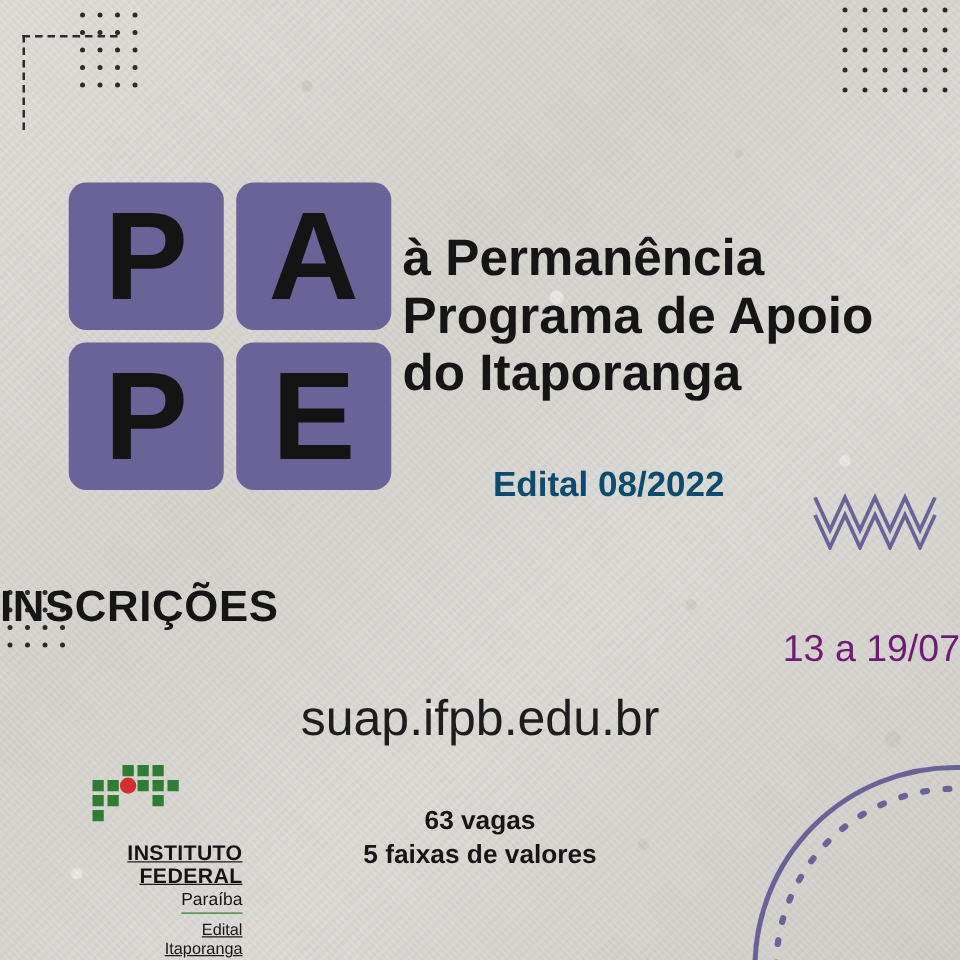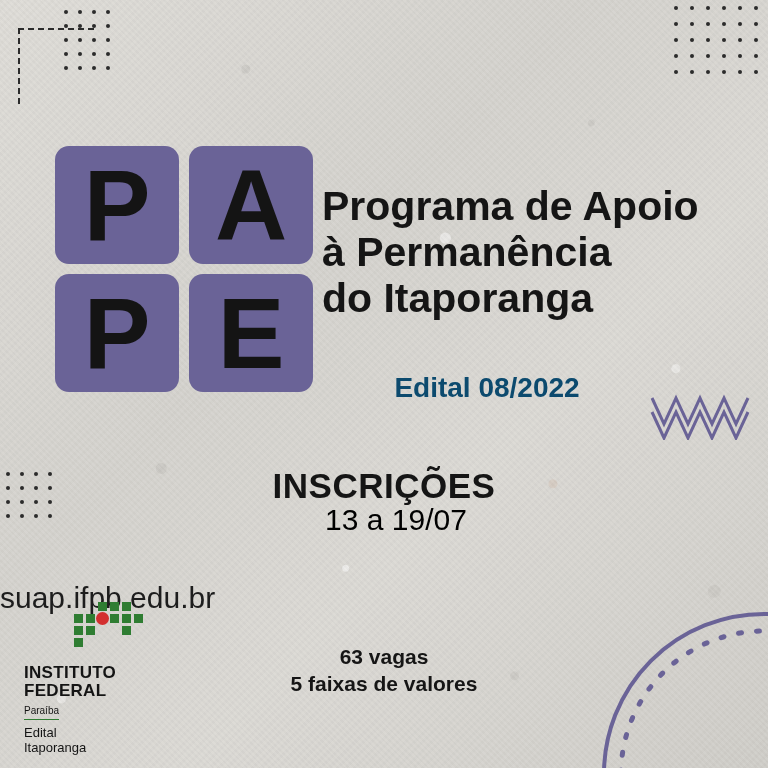--- a/index.html
+++ b/index.html
@@ -103,78 +103,78 @@
     font-weight: bold;
     color: #0c4a6e;
   }
 
   
   .inscricoes {
     position: absolute;
     left: 0;
     right: 0;
     top: 466px;
-    text-align: center;
+    text-align: left;
     font-size: 35px;
     font-weight: bold;
     letter-spacing: 0.5px;
     color: #151515;
   }
   .dates {
     position: absolute;
     left: 0;
     right: 0;
     top: 503px;
-    text-align: center;
+    text-align: right;
     font-size: 30px;
     font-weight: normal;
-    color: #000000;
+    color: #701a75;
     padding-left: 24px;
   }
   .site {
     position: absolute;
     left: 0;
     right: 0;
     top: 553px;
-    text-align: left;
-    font-size: 30px;
+    text-align: center;
+    font-size: 40px;
     color: #1d1d1d;
-    margin-top: 28px;
   }
   .vagas {
     position: absolute;
     left: 0;
     right: 0;
     top: 644px;
     text-align: center;
     font-size: 21px;
     font-weight: bold;
     line-height: 1.28;
     color: #151515;
   }
 
   
   .ifpb {
     position: absolute;
     left: 24px;
-    bottom: 12px;
+    bottom: 1px;
     width: 170px;
-    text-align: left;
+    text-align: right;
+    text-decoration: underline;
   }
   .ifpb-mark { display: block; margin: 0 auto; }
   .ifpb-name {
     font-size: 17px;
     font-weight: bold;
     line-height: 1.05;
     letter-spacing: 0.3px;
     margin-top: 4px;
     color: #141414;
   }
   .ifpb-state {
-    font-size: 10px;
+    font-size: 14px;
     color: #141414;
     padding-bottom: 3px;
     border-bottom: 1.5px solid #2f7d32;
     display: inline-block;
     margin-top: 1px;
   }
   .ifpb-campus {
     font-size: 13px;
     line-height: 1.2;
     margin-top: 5px;
@@ -282,22 +282,22 @@
   </svg>
 
   <div class="logo-grid">
     <div class="logo-tile">P</div>
     <div class="logo-tile">A</div>
     <div class="logo-tile">P</div>
     <div class="logo-tile">E</div>
   </div>
 
   <div class="headline">
+    <div>à Permanência</div>
     <div>Programa de Apoio</div>
-    <div>à Permanência</div>
     <div>do Itaporanga</div>
   </div>
 
   <div class="edital">Edital 08/2022</div>
 
   <div class="inscricoes">INSCRIÇÕES</div>
   <div class="dates">13 a 19/07</div>
   <div class="site">suap.ifpb.edu.br</div>
 
   <div class="vagas">

